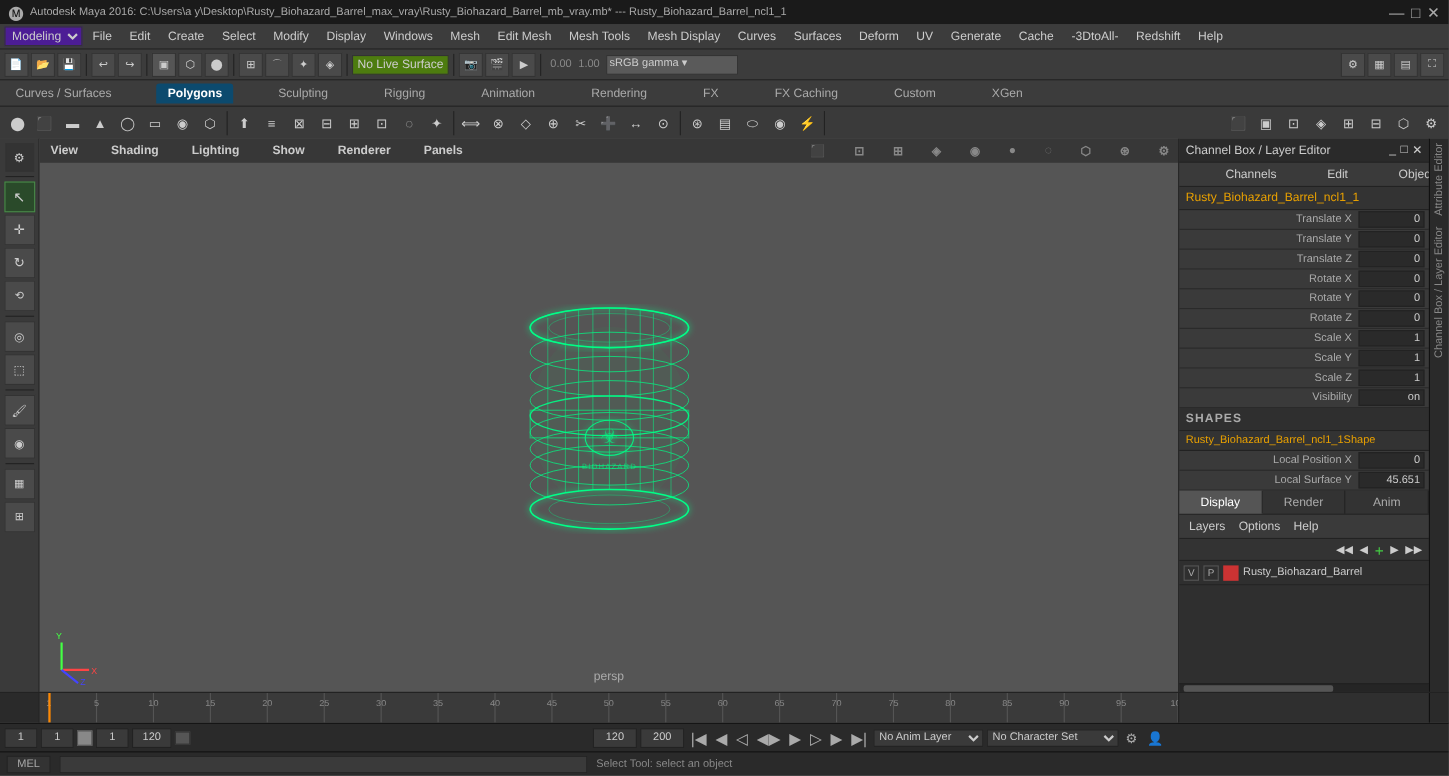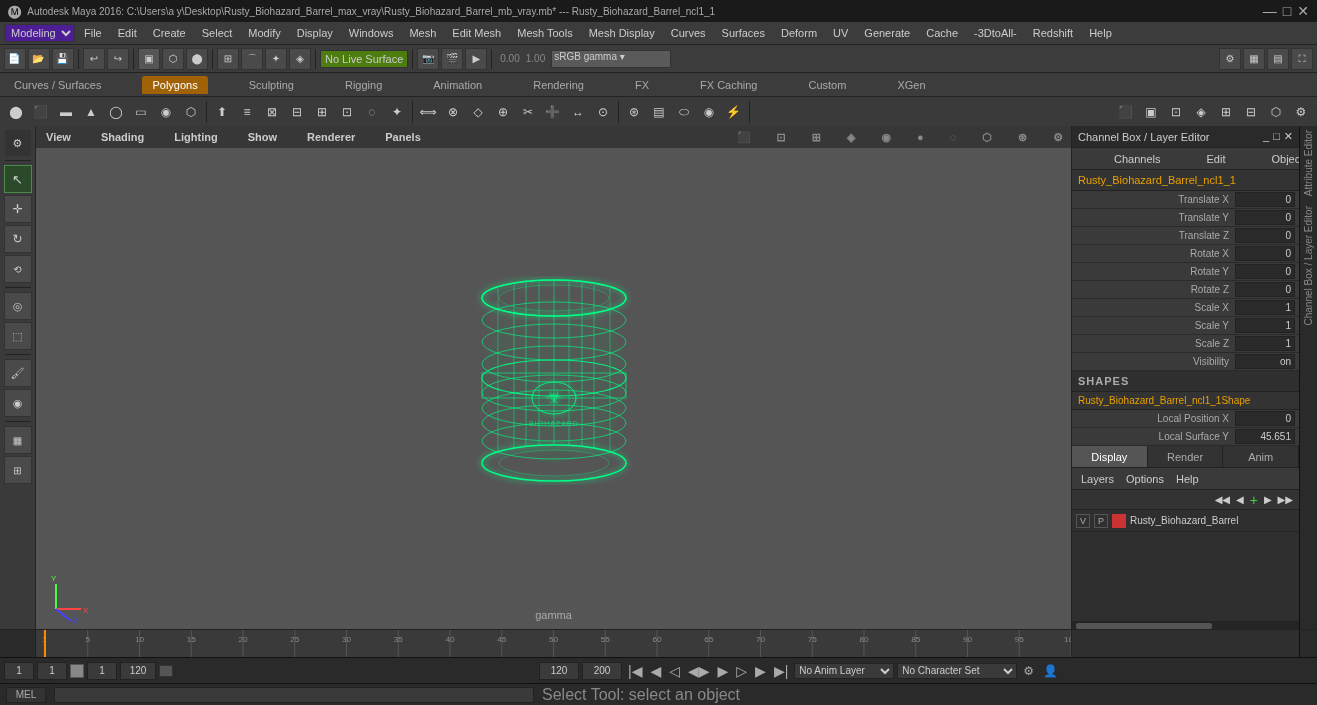--- a/index.html
+++ b/index.html
@@ -120,22 +120,23 @@
     }
     .tab-item {
       padding: 3px 10px;
       font-size: 11px;
       color: #aaaaaa;
       cursor: pointer;
       border-radius: 3px 3px 0 0;
       white-space: nowrap;
     }
     .tab-item.active {
-      background: #a16207;
+      background: #0c4a6e;
       color: #ffffff;
+      font-weight: bold;
     }
 
     
     #icon-toolbar {
       width: 100%;
       height: 30px;
       background: #3a3a3a;
       display: flex;
       align-items: center;
       padding: 0 4px;
@@ -784,21 +785,21 @@
         <svg width="55" height="55" viewBox="0 0 55 55">
           <line x1="10" y1="40" x2="35" y2="40" stroke="#ff4444" stroke-width="2"></line>
           <text x="37" y="44" font-size="8" fill="#ff4444">X</text>
           <line x1="10" y1="40" x2="10" y2="15" stroke="#44ff44" stroke-width="2"></line>
           <text x="5" y="12" font-size="8" fill="#44ff44">Y</text>
           <line x1="10" y1="40" x2="25" y2="52" stroke="#4444ff" stroke-width="2"></line>
           <text x="27" y="54" font-size="8" fill="#4444ff">Z</text>
         </svg>
       </div>
 
-      <div id="viewport-label">gamma</div>
+      <div id="viewport-label">persp</div>
 
     </div>
 
     <div id="right-panel">
 
       <div id="right-panel-title">
         <span>Channel Box / Layer Editor</span>
         <div style="display:flex;gap:4px;">
           <span style="cursor:pointer;">_</span>
           <span style="cursor:pointer;">□</span>
@@ -1001,18 +1002,18 @@
     <span class="pb-btn" style="font-size:12px;">👤</span>
     <div style="width:228px;"></div>
     <div style="width:18px;"></div>
   </div>
 
   <div id="status-bar">
     <div style="background:#333;border:1px solid #222;width:40px;height:16px;display:flex;align-items:center;justify-content:center;font-size:10px;color:#aaa;cursor:pointer;">
       <span>MEL</span>
     </div>
     <input id="cmd-line" type="text" style="flex: 1 1 0%; max-width: 480px; background: rgb(58, 58, 58); border: 1px solid rgb(34, 34, 34); color: rgb(170, 170, 170); font-size: 10px; height: 16px; padding: 0px 4px;">
-    <span style="font-size:16px;color:#888;flex:1;">Select Tool: select an object</span>
+    <span style="font-size:10px;color:#888;flex:1;">Select Tool: select an object</span>
     <div style="width:228px;"></div>
     <div style="width:18px;"></div>
   </div>
 
 </div>
 
 </body></html>

